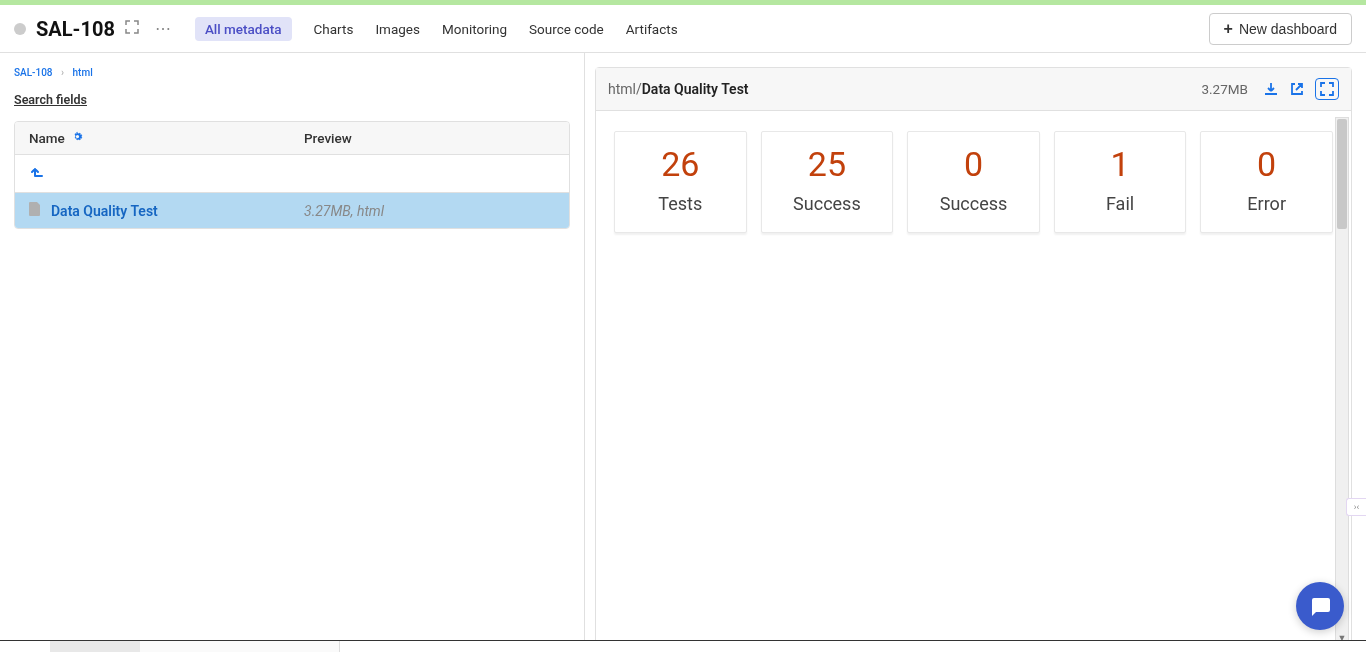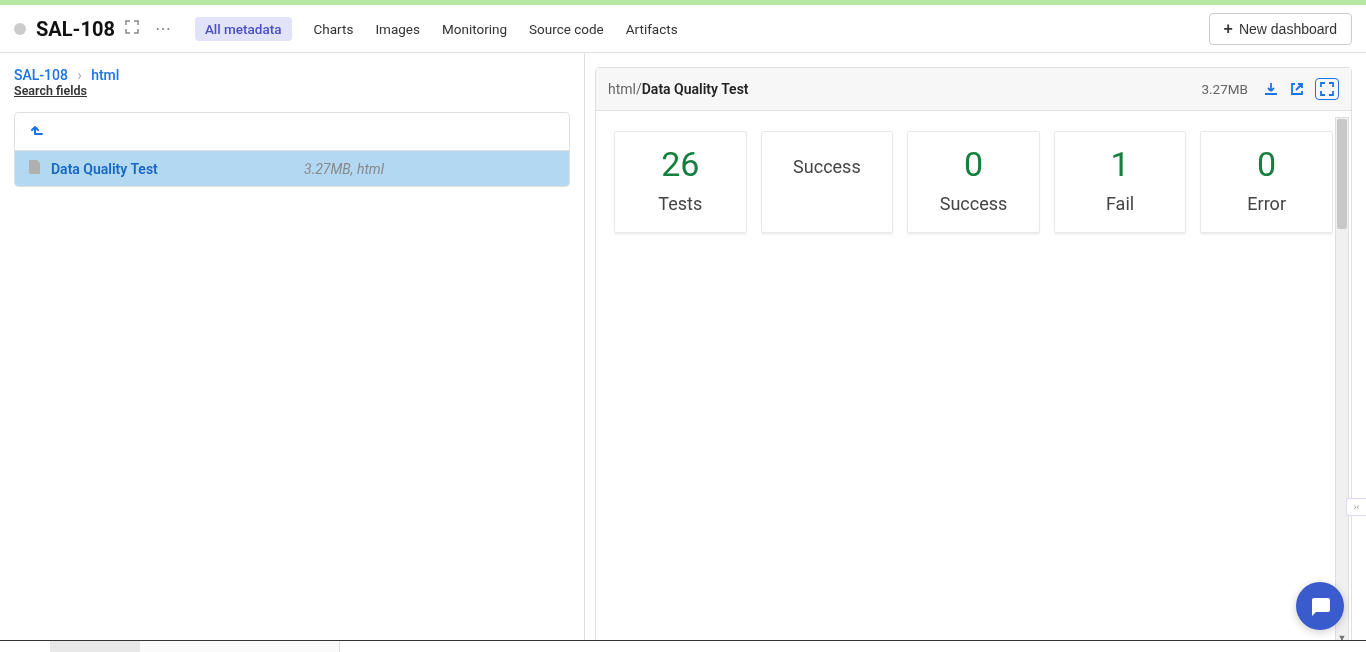--- a/index.html
+++ b/index.html
@@ -17,21 +17,21 @@
   .tab { font-size: 13.5px; color: #333; cursor: pointer; padding: 4px 0; }
   .tab.active { background: #e1e3f8; color: #4b4ec5; padding: 4px 10px; border-radius: 4px; font-weight: 500; }
   
   .top-bar-spacer { flex: 1; }
   .new-dashboard-btn { display: flex; align-items: center; gap: 6px; border: 1px solid #ccc; background: #fff; padding: 6px 14px; border-radius: 4px; font-size: 14px; font-weight: 500; cursor: pointer; color: #333; }
   .new-dashboard-btn .plus { font-size: 16px; font-weight: 700; }
   
   .main { display: flex; height: calc(100% - 53px - 12px); }
   
   .left-pane { width: 585px; padding: 14px 14px 0 14px; border-right: 1px solid #e0e0e0; }
-  .breadcrumb { font-size: 14px; }
+  .breadcrumb { margin-bottom: 14px; font-size: 10px; }
   .breadcrumb a { color: #1a73e8; text-decoration: none; font-weight: 500; }
   .breadcrumb .sep { color: #aaa; margin: 0 6px; }
   
   .search-label { font-size: 12.5px; font-weight: 600; color: #333; margin-bottom: 4px; text-decoration: underline; }
   .search-input { width: 100%; padding: 8px 10px; border: 1px solid #bbb; border-radius: 4px; font-size: 14px; font-family: inherit; color: #333; }
   .search-input::placeholder { color: #999; }
   
   .table { margin-top: 14px; border: 1px solid #e0e0e0; border-radius: 4px; overflow: hidden; }
   .table-header { display: flex; background: #f7f7f7; border-bottom: 1px solid #e0e0e0; }
   .th { padding: 8px 14px; font-size: 13.5px; font-weight: 500; color: #333; display: flex; align-items: center; gap: 6px; }
@@ -64,21 +64,21 @@
   
   .preview-body { flex: 1; position: relative; overflow: hidden; }
   .preview-scroll { position: absolute; right: 2px; top: 6px; bottom: 6px; width: 14px; background: #f0f0f0; border: 1px solid #ddd; }
   .preview-scroll-thumb { position: absolute; left: 1px; right: 1px; top: 1px; height: 110px; background: #c8c8c8; border-radius: 2px; }
   .preview-scroll-arrow { position: absolute; left: 0; right: 0; height: 14px; text-align: center; font-size: 9px; color: #777; line-height: 14px; }
   .preview-scroll-arrow.up { top: 0; }
   .preview-scroll-arrow.down { bottom: 0; }
   
   .stats-row { display: flex; gap: 14px; padding: 20px 18px 14px 18px; }
   .stat-card { flex: 1; border: 1px solid #e8e8e8; box-shadow: 0 2px 2px rgba(0,0,0,0.06); border-radius: 2px; text-align: center; padding: 14px 0 18px 0; background: #fff; }
-  .stat-value { font-size: 34px; color: #15803d; font-weight: 400; line-height: 1.1; }
+  .stat-value { font-size: 34px; color: #c2410c; font-weight: 400; line-height: 1.1; }
   .stat-label { font-size: 18px; color: #444; margin-top: 10px; }
   
   .chat-fab { position: absolute; bottom: 22px; right: 22px; width: 48px; height: 48px; border-radius: 50%; background: #3a5bcc; display: flex; align-items: center; justify-content: center; cursor: pointer; box-shadow: 0 2px 8px rgba(0,0,0,0.2); }
   .chat-fab svg { fill: #fff; }
   
   .toggle-tab { position: absolute; right: 0; top: 498px; width: 20px; height: 18px; background: #fff; border: 1px solid #e3d7f2; border-right: none; border-radius: 3px 0 0 3px; font-size: 9px; color: #888; display: flex; align-items: center; justify-content: center; cursor: pointer; }
   
   .bottom-bar { position: absolute; bottom: 0; left: 0; right: 0; height: 12px; background: #fff; border-top: 1px solid #333; }
   .bottom-seg { position: absolute; left: 50px; top: 0; width: 90px; height: 11px; background: #e8e8e8; }
   .bottom-seg2 { position: absolute; left: 140px; top: 0; width: 200px; height: 11px; background: #fafafa; border-right: 1px solid #ddd; }
@@ -117,20 +117,33 @@
   <div class="left-pane">
     <div class="breadcrumb">
       <a href="#">SAL-108</a>
       <span class="sep">›</span>
       <a href="#">html</a>
     </div>
     
     <div class="search-label">Search fields</div>
     
     <div class="table">
+      <div class="table-header">
+        <div class="th name">
+          <span>Name</span>
+          <span class="gear-icon">
+            <svg width="13" height="13" viewBox="0 0 24 24">
+                <path fill="#1a73e8" d="M19.4 13l.6-1-.6-1 1.5-1.2-1-1.7-1.9.5-.8-.8.5-1.9-1.7-1-1.2 1.5-1-.6-1 .6L11.6 3l-1.7 1 .5 1.9-.8.8-1.9-.5-1 1.7L8.2 11l-.6 1 .6 1-1.5 1.2 1 1.7 1.9-.5.8.8-.5 1.9 1.7 1 1.2-1.5 1 .6 1-.6 1.2 1.5 1.7-1-.5-1.9.8-.8 1.9.5 1-1.7L19.4 13zM12 15a3 3 0 110-6 3 3 0 010 6z"></path>
+              </svg>
+          </span>
+        </div>
+        <div class="th preview">
+          <span>Preview</span>
+        </div>
+      </div>
       <div class="table-row back-row">
         <div class="td name">
           <span class="back-icon">
             <svg width="14" height="14" viewBox="0 0 14 14">
                 <path d="M4 11V4m0 0l-3 3m3-3l3 3M4 11h7" stroke="#1a73e8" stroke-width="2" fill="none" stroke-linecap="round" transform="rotate(0)"></path>
               </svg>
           </span>
         </div>
         <div class="td preview"></div>
       </div>
@@ -172,20 +185,21 @@
             </svg>
         </span>
       </div>
       <div class="preview-body">
         <div class="stats-row">
           <div class="stat-card">
             <div class="stat-value">26</div>
             <div class="stat-label">Tests</div>
           </div>
           <div class="stat-card">
+            <div class="stat-value">25</div>
             <div class="stat-label">Success</div>
           </div>
           <div class="stat-card">
             <div class="stat-value">0</div>
             <div class="stat-label">Success</div>
           </div>
           <div class="stat-card">
             <div class="stat-value">1</div>
             <div class="stat-label">Fail</div>
           </div>

